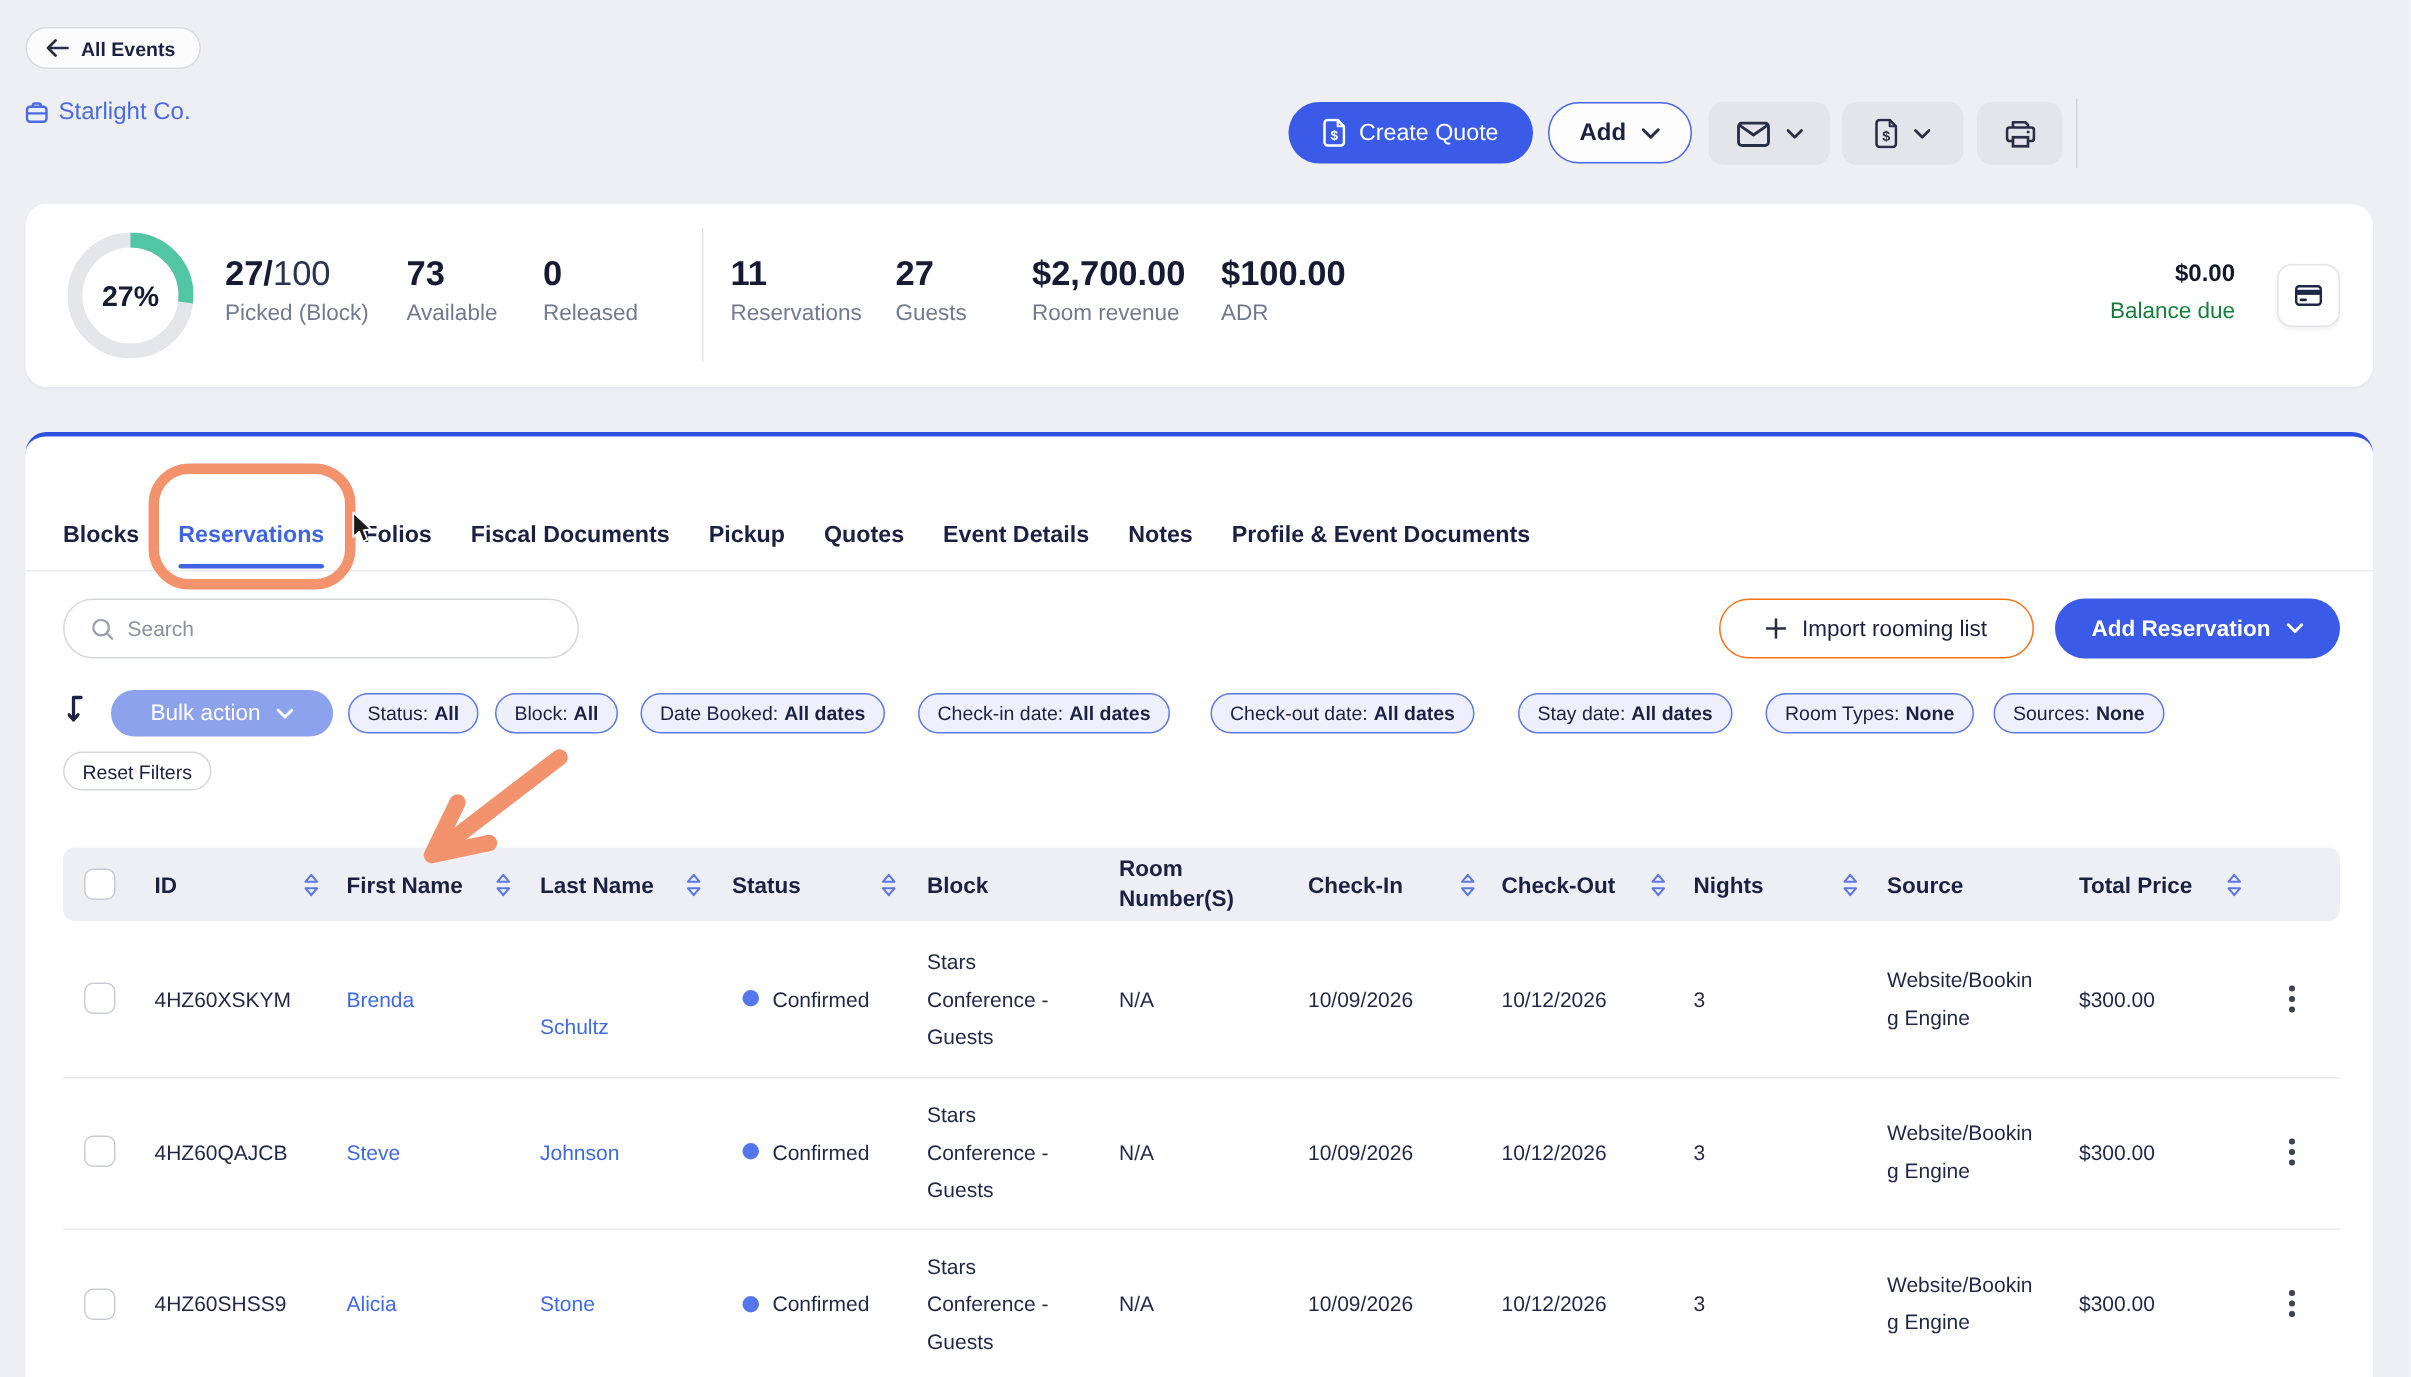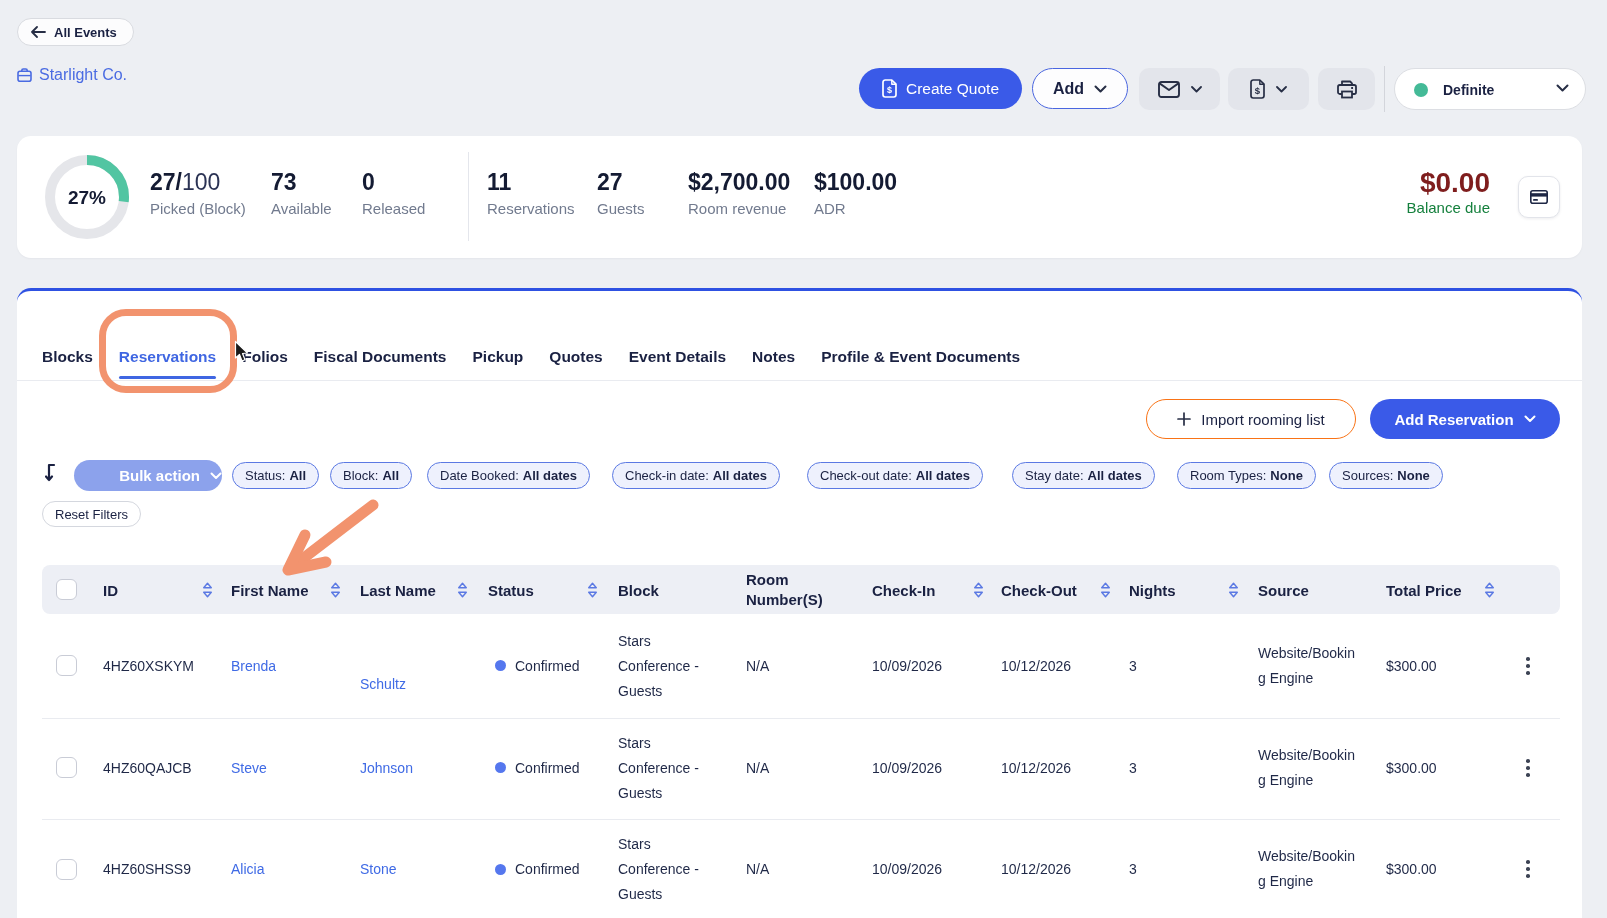--- a/index.html
+++ b/index.html
@@ -27,38 +27,38 @@
 .btn-definite svg { position:absolute; right:16px; top:15px; }
 
 
 .stats { left:17px; top:136px; width:1565px; height:122px; background:#fff; border-radius:14px; box-shadow:0 1px 2px rgba(20,27,51,.04); }
 .stat { position:absolute; top:33px; }
 .stat .num { font-size:23px; font-weight:bold; color:#141b33; line-height:26px; }
 .stat .num .thin { font-weight:normal; color:#2b3354; }
 .stat .cap { font-size:15px; color:#717a8e; margin-top:5px; }
 .stats .vline { position:absolute; left:451px; top:16px; width:1px; height:89px; background:#e4e6ec; }
 .balance { position:absolute; right:92px; top:33px; text-align:right; }
-.balance .num { font-size:28px; font-weight:bold; color:#7f1d1d; line-height:27px; }
+.balance .num { font-size:16px; font-weight:bold; color:#0f172a; line-height:27px; }
 .balance .cap { font-size:15px; color:#15803d; margin-top:3px; }
 .card-btn { position:absolute; left:1501px; top:40px; width:42px; height:42px; background:#fff; border:1px solid #e2e4ea; border-radius:10px; display:flex; align-items:center; justify-content:center; box-shadow:0 1px 3px rgba(20,27,51,.08); }
 
 
 .panel { left:17px; top:288px; width:1565px; height:630px; background:#fff; border-radius:14px 14px 0 0; border-top:3px solid #2e51e2; }
 .tabs { position:absolute; left:25px; top:46px; height:40px; display:flex; align-items:center; gap:26px; }
 .tab { font-size:15.5px; font-weight:bold; color:#1a2142; position:relative; height:40px; display:flex; align-items:center; }
 .tab.active { color:#3f66e2; }
 .tab.active::after { content:""; position:absolute; left:0; right:0; bottom:-2px; height:3.5px; border-radius:2px; background:#3f66e2; }
 .tabline { position:absolute; left:0; right:0; top:89px; height:1px; background:#e9ebf0; }
 
 .search { position:absolute; left:25px; top:108px; width:344px; height:40px; border:1px solid #d4d7de; border-radius:20px; display:flex; align-items:center; padding-left:18px; gap:9px; color:#8a90a0; font-size:14px; }
 .btn-import { position:absolute; left:1129px; top:108px; width:210px; height:40px; background:#fff; border:1px solid #f97316; border-radius:20px; display:flex; align-items:center; justify-content:center; gap:10px; font-size:15px; color:#1a2142; }
 .btn-addres { position:absolute; left:1353px; top:108px; width:190px; height:40px; background:#3a5ae8; border-radius:20px; display:flex; align-items:center; justify-content:center; gap:10px; font-size:15px; color:#fff; font-weight:bold; }
 
 .sorticon { position:absolute; left:28px; top:172px; }
-.bulk { position:absolute; left:57px; top:169px; width:148px; height:31px; background:#8ca2ec; border-radius:16px; display:flex; align-items:center; justify-content:flex-end; gap:10px; color:#fff; font-size:15px;font-weight:bold; }
+.bulk { position:absolute; left:57px; top:169px; width:148px; height:31px; background:#8ca2ec; border-radius:16px; display:flex; align-items:center; justify-content:center; gap:10px; color:#fff; font-size:15px; }
 .chip { position:absolute; top:171px; height:27px; background:#eef1fd; border:1px solid #5b79e3; border-radius:14px; display:flex; align-items:center; padding:0 12px; font-size:13px; color:#1a2142; white-space:nowrap; }
 .chip b { margin-left:4px; }
 .reset { position:absolute; left:25px; top:210px; height:26px; background:#fff; border:1px solid #d4d7de; border-radius:13px; display:flex; align-items:center; padding:0 12px; font-size:13px; color:#1a2142; }
 
 
 .thead { position:absolute; left:25px; top:274px; width:1518px; height:49px; background:#edeff5; border-radius:8px; }
 .th { position:absolute; font-size:15px; font-weight:bold; color:#1a2142; top:291px; white-space:nowrap; }
 .th2 { top:279px; line-height:20px; }
 .srt { position:absolute; top:291px; }
 .rowsep { position:absolute; left:25px; width:1518px; height:1px; background:#e9ebf0; }
@@ -127,27 +127,20 @@
   </div>
   <div class="abs btn btn-gray btn-print">
     <svg width="20" height="19" viewBox="0 0 20 19">
         <path d="M5 5 V1.5 H13.2 L15 3.3 V5" stroke="#272e45" stroke-width="1.8" fill="none" stroke-linejoin="round"></path>
         <rect x="1" y="5" width="18" height="9" rx="1.8" stroke="#272e45" stroke-width="1.8" fill="none"></rect>
         <rect x="5" y="11.5" width="10" height="6" fill="#e3e5eb" stroke="#272e45" stroke-width="1.8"></rect>
         <path d="M14.2 8 H16" stroke="#272e45" stroke-width="1.8"></path>
       </svg>
   </div>
   <div class="abs vdiv"></div>
-  <div class="abs btn-definite">
-    <span class="dot"></span>
-      <span class="lbl">Definite</span>
-    <svg width="13" height="8" viewBox="0 0 13 8">
-        <path d="M1.5 1.5 L6.5 6.5 L11.5 1.5" stroke="#272e45" stroke-width="2" fill="none" stroke-linecap="round" stroke-linejoin="round"></path>
-      </svg>
-  </div>
 
   <div class="abs stats">
     <svg style="position:absolute;left:28px;top:19px" width="84" height="84" viewBox="0 0 84 84">
       <circle cx="42" cy="42" r="37" stroke="#e5e6ea" stroke-width="10" fill="none"></circle>
       <circle cx="42" cy="42" r="37" stroke="#52c5a2" stroke-width="10" fill="none" stroke-dasharray="62.77 169.7" transform="rotate(-90 42 42)"></circle>
       <text x="42" y="49" font-size="19" font-weight="bold" fill="#141b33" text-anchor="middle" font-family="Liberation Sans">27%</text>
     </svg>
     <div class="stat" style="left:133px">
         <div class="num">27/<span class="thin">100</span></div>
         <div class="cap">Picked (Block)</div>
@@ -197,20 +190,27 @@
       <div class="tab">Folios</div>
       <div class="tab">Fiscal Documents</div>
       <div class="tab">Pickup</div>
       <div class="tab">Quotes</div>
       <div class="tab">Event Details</div>
       <div class="tab">Notes</div>
       <div class="tab">Profile &amp; Event Documents</div>
     </div>
     <div class="tabline"></div>
 
+    <div class="search">
+      <svg width="15" height="15" viewBox="0 0 15 15">
+          <circle cx="6.4" cy="6.4" r="5.2" stroke="#9aa0b0" stroke-width="1.5" fill="none"></circle>
+          <path d="M10.4 10.4 L13.8 13.8" stroke="#9aa0b0" stroke-width="1.5" stroke-linecap="round"></path>
+        </svg>
+      Search
+    </div>
     <div class="btn-import">
       <svg width="14" height="14" viewBox="0 0 14 14">
           <path d="M7 1 V13 M1 7 H13" stroke="#272e45" stroke-width="1.7" stroke-linecap="round"></path>
         </svg>
       Import rooming list
     </div>
     <div class="btn-addres">Add Reservation
       <svg width="12" height="8" viewBox="0 0 12 8">
           <path d="M1.5 1.5 L6 6 L10.5 1.5" stroke="#fff" stroke-width="2" fill="none" stroke-linecap="round" stroke-linejoin="round"></path>
         </svg>

